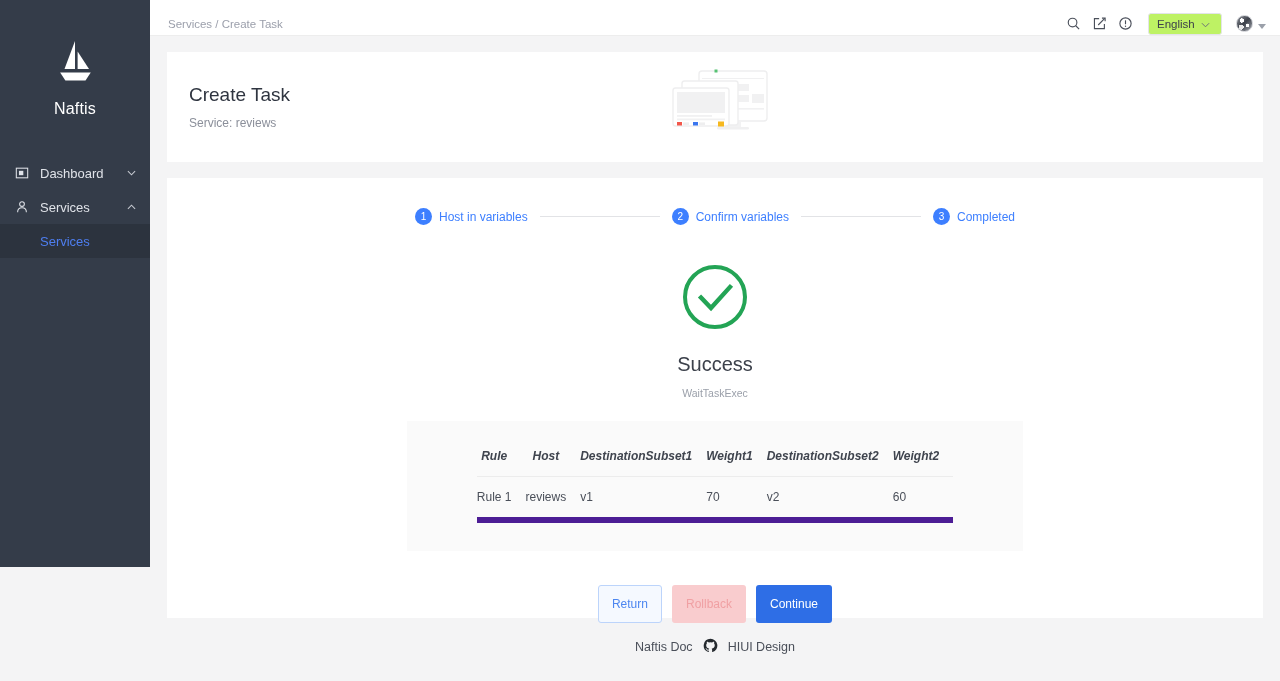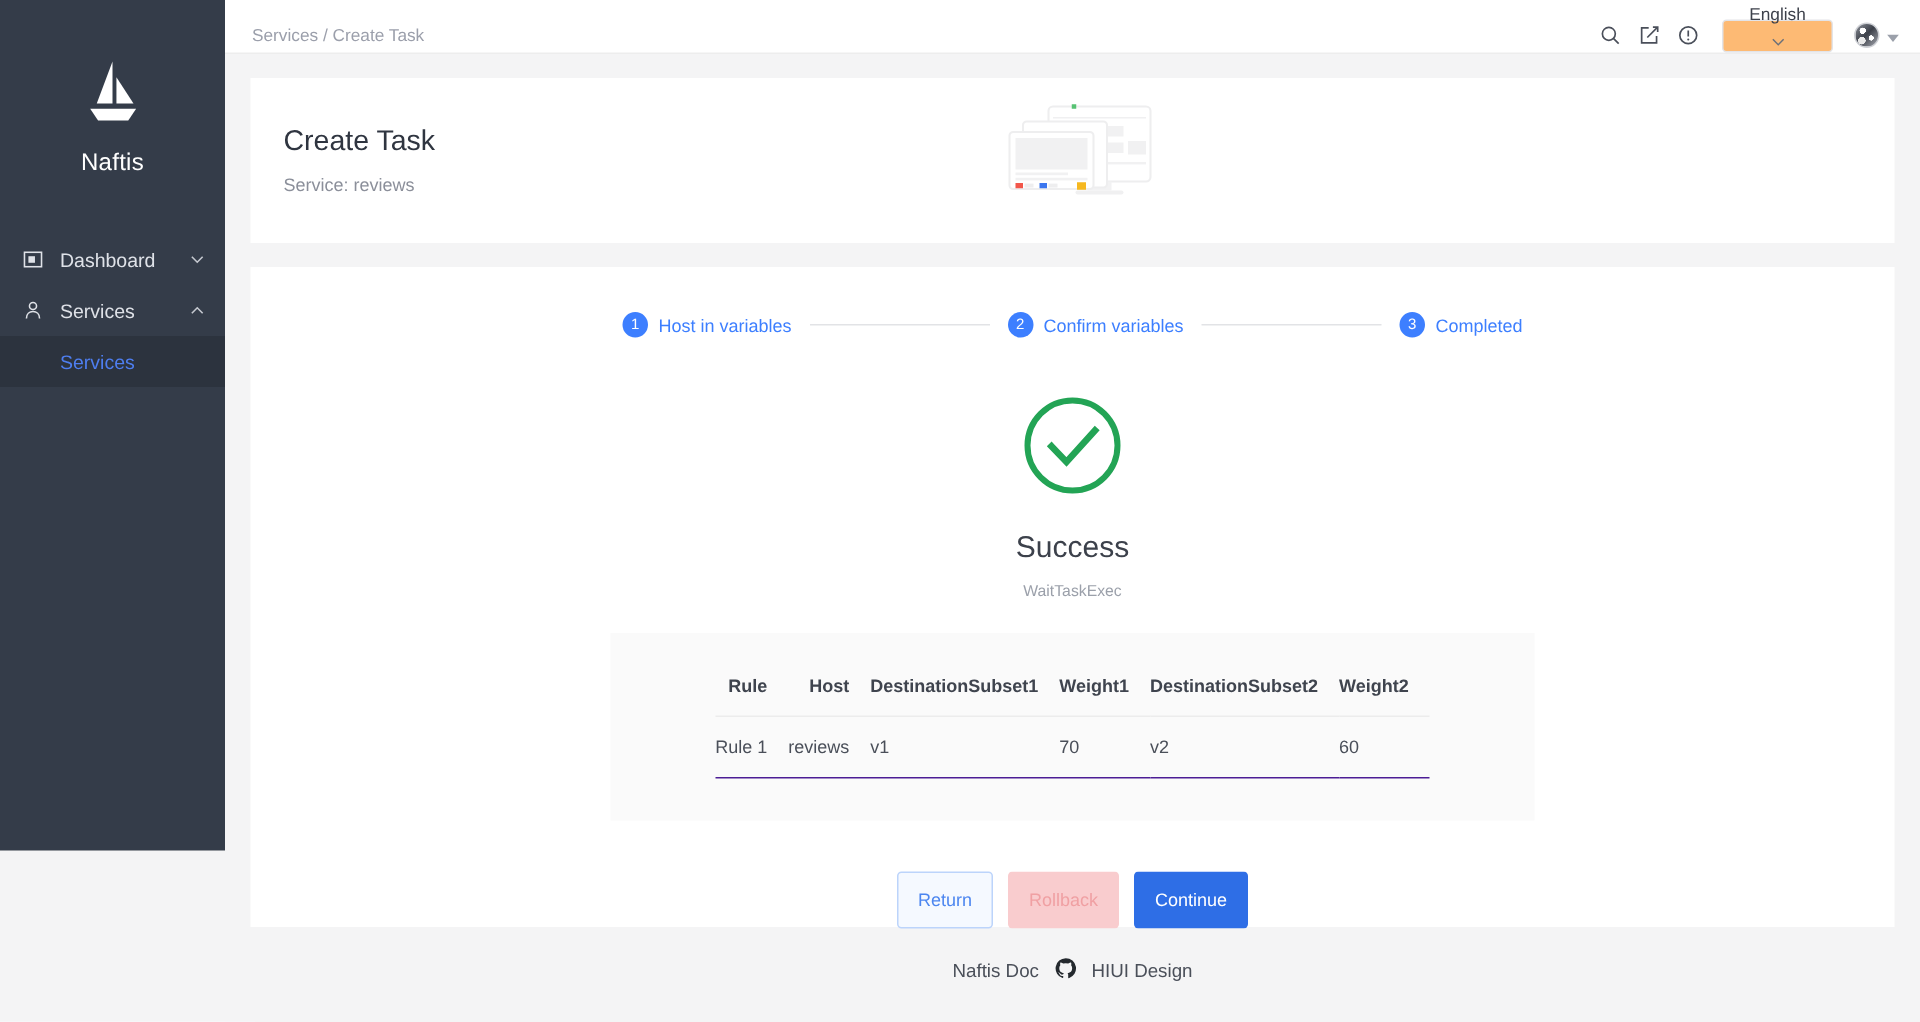--- a/index.html
+++ b/index.html
@@ -70,24 +70,24 @@
   .topbar-spacer { flex: 1 1 auto; }
   .topbar-ico {
     width: 26px; height: 26px;
     display: flex; align-items: center; justify-content: center;
     cursor: pointer; color: #4a4f5a;
   }
   .lang-select {
     margin-left: 10px;
     height: 22px; min-width: 74px;
     border: 1px solid #e3e4e8; border-radius: 3px;
-    display: flex; align-items: center; justify-content: flex-end;
+    display: flex; align-items: center; justify-content: flex-start;
     gap: 6px; padding: 0 8px;
     font-size: 11.5px; color: #3d414b;
-    cursor: pointer; background: #fdba74; flex-direction: column;
+    cursor: pointer; background: #bef264;
   }
   .avatar-wrap {
     margin-left: 14px; display: flex; align-items: center; gap: 5px;
     cursor: pointer;
   }
   .avatar {
     width: 17px; height: 17px; border-radius: 50%;
     background:
       radial-gradient(circle at 32% 30%, #ffffff 0 14%, transparent 15%),
       radial-gradient(circle at 70% 62%, #ffffff 0 12%, transparent 13%),
@@ -152,29 +152,29 @@
   .success-sub { font-size: 10.5px; color: #9ba0aa; margin-top: 11px; }
 
   
   .table-panel {
     width: 616px; background: #fafafa;
     margin-top: 22px; padding: 28px 0;
     display: flex; justify-content: center;
   }
   table { border-collapse: collapse; font-size: 12px; }
   th {
-    text-align: right; font-weight: bold; color: #3f444e;
-    padding: 0 14px 13px 0; white-space: nowrap;
+    text-align: center; font-weight: bold; color: #3f444e;
+    padding: 0 14px 13px 0; white-space: nowrap; font-style: italic;
   }
   td {
     text-align: left; color: #4a4f59;
     padding: 13px 14px 13px 0; white-space: nowrap;
   }
   thead tr { border-bottom: 1px solid #ececec; }
-  tbody tr { border-bottom: 1px solid #4c1d95; }
+  tbody tr { border-bottom: 6px solid #4c1d95; }
 
   
   .btn-row { margin-top: 34px; display: flex; gap: 10px; }
   .btn {
     height: 38px; min-width: 58px; padding: 0 13px;
     border-radius: 3px; font-size: 12px;
     display: flex; align-items: center; justify-content: center;
     cursor: pointer; border: 1px solid transparent;
   }
   .btn-return { background: #f5f9ff; border-color: #bcd4fb; color: #4c86f0; }

